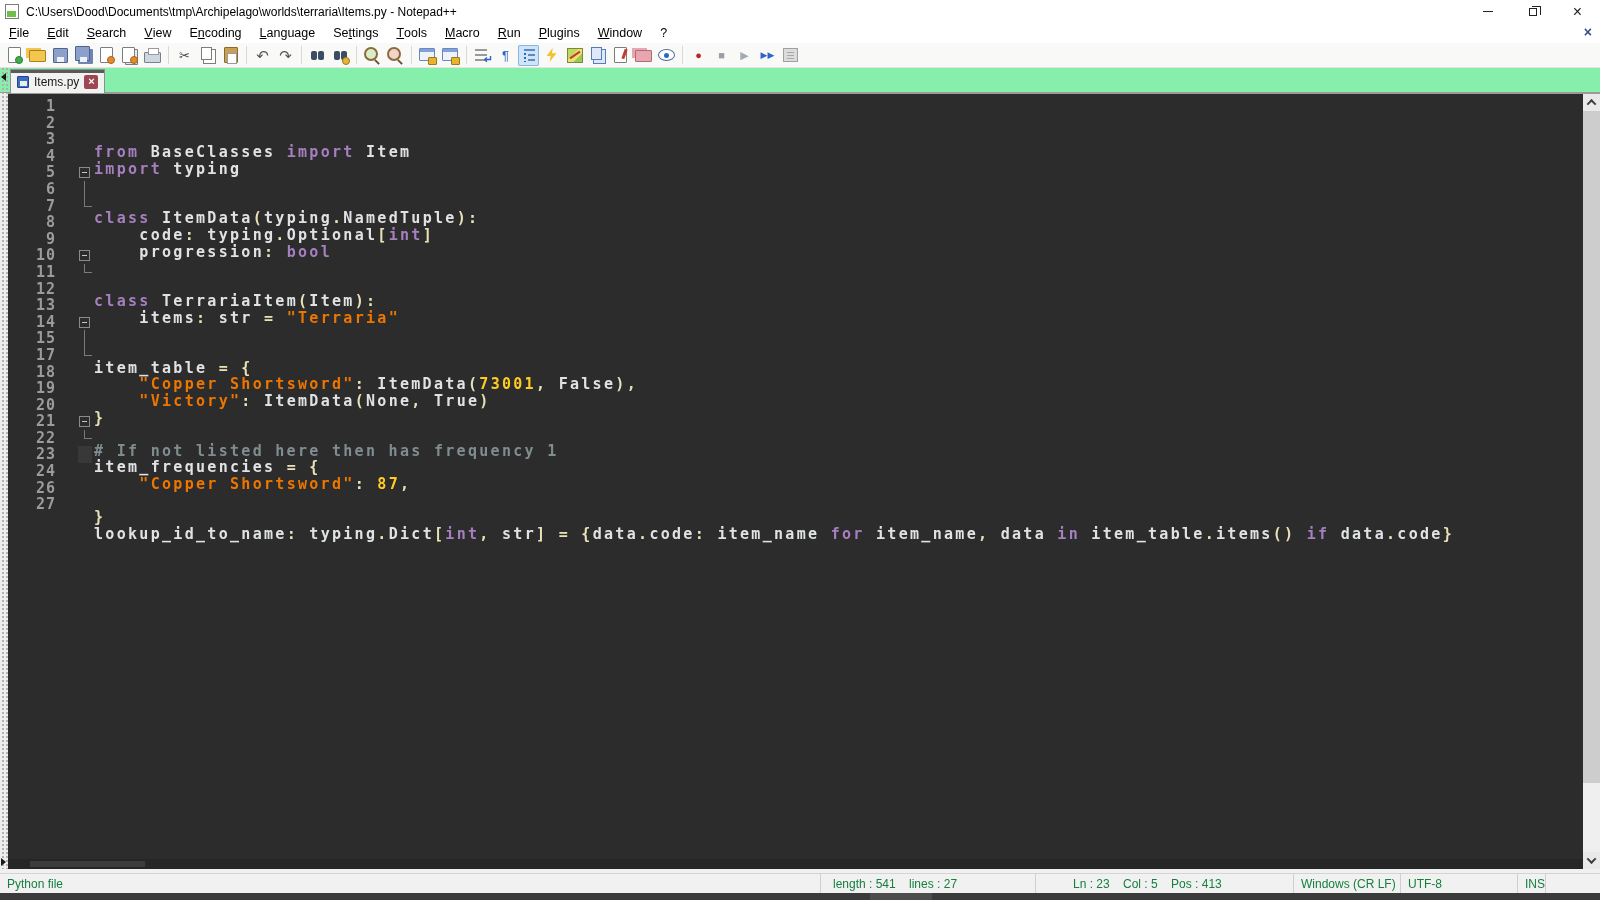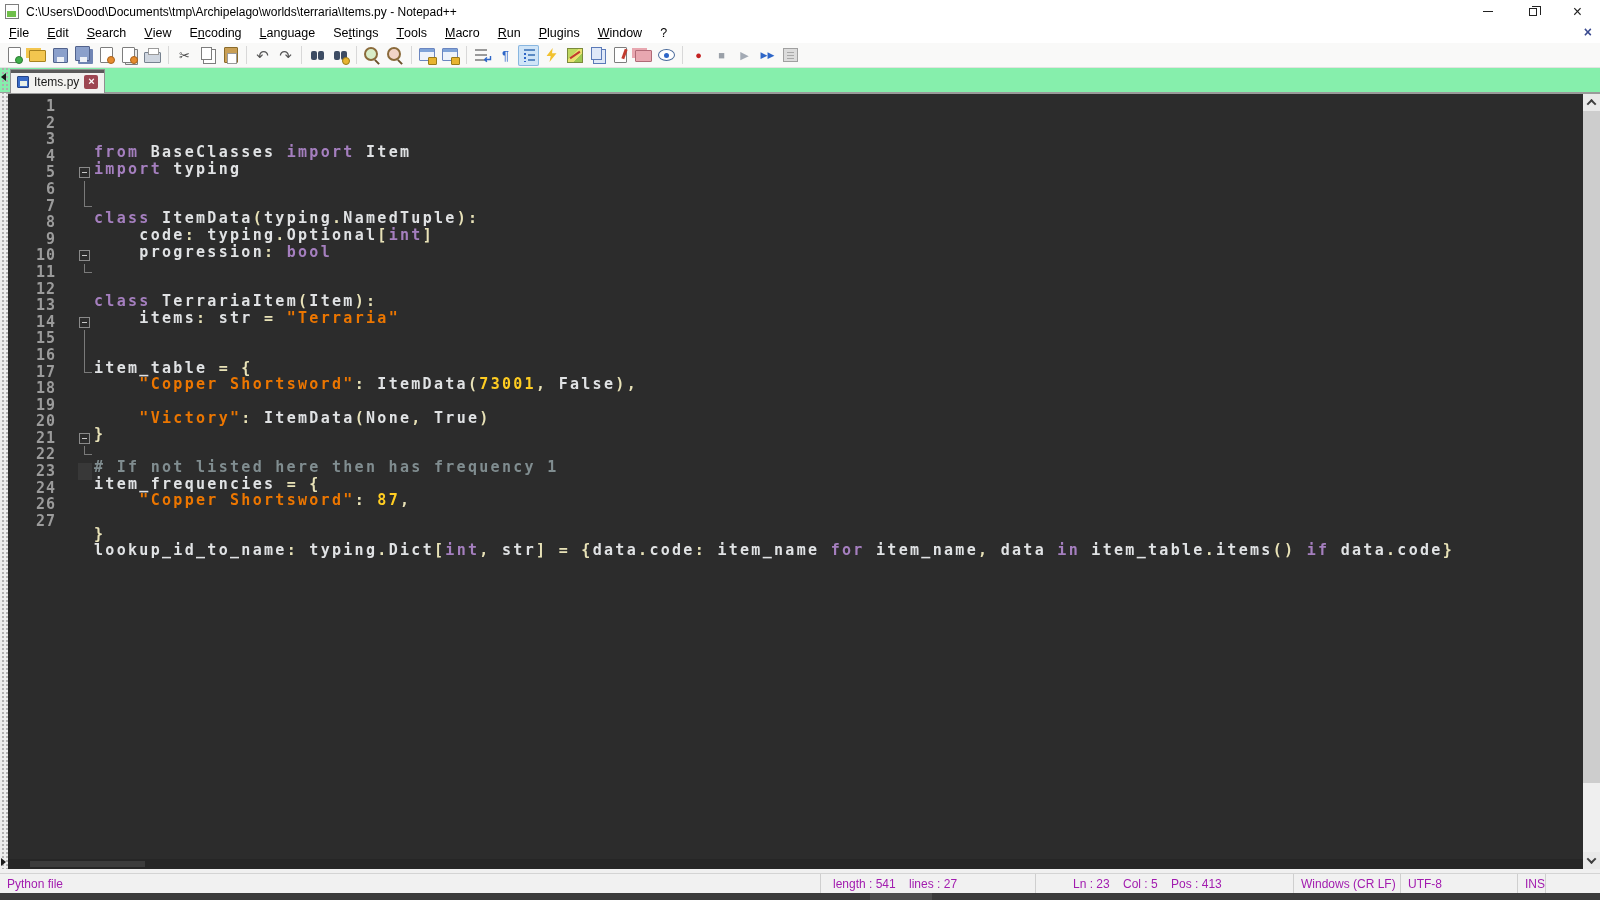--- a/index.html
+++ b/index.html
@@ -119,21 +119,21 @@
   .v-scroll { flex:0 0 17px; background:#efefef; position:relative; border-top:1px solid #9a9a9a; }
   .v-btn { position:absolute; left:0; right:0; height:17px; background:#e9e9e9; display:flex; align-items:center; justify-content:center; }
   .v-btn.up { top:0; } .v-btn.down { bottom:0; }
   .chev { width:7px; height:7px; border-left:2px solid #3f3f3f; border-top:2px solid #3f3f3f; }
   .up .chev { transform:rotate(45deg) translate(1px,1px); }
   .down .chev { transform:rotate(225deg) translate(1px,1px); }
   .v-thumb { position:absolute; top:17px; left:0; right:0; height:672px; background:#cdcdcd; }
 
   
   .status-gap { flex:0 0 4px; background:#f0f0f0; }
-  .status-bar { flex:0 0 20px; background:#f1f1f1; border-top:1px solid #d4d4d4; display:flex; align-items:stretch; font-size:12px; color:#a21caf; }
+  .status-bar { flex:0 0 20px; background:#f1f1f1; border-top:1px solid #d4d4d4; display:flex; align-items:stretch; font-size:12px; color:#15803d; }
   .sb-sec { display:flex; align-items:center; padding-left:7px; white-space:pre; border-left:1px solid #cfcfcf; }
   .sb-doc { flex:1 1 auto; border-left:none; }
   .w215 { flex:0 0 215px;padding-left:12px; } .w258 { flex:0 0 258px;padding-left:37px; } .w107 { flex:0 0 107px;text-align:center; }
   .w117 { flex:0 0 117px; } .w28 { flex:0 0 28px; } .w55 { flex:0 0 55px; }
 
   
   .taskbar-strip { flex:0 0 7px; background:#3b3b3b; position:relative; }
   .taskbar-block { position:absolute; left:870px; top:0; bottom:0; width:62px; background:#4d4d4d; }
 </style>
 </head>
@@ -239,21 +239,20 @@
           <div class="line"><span class="ln">6</span><span class="fold f-m"></span><span class="code"><span class="sg-df">    code</span><span class="sg-op">:</span><span class="sg-df"> typing</span><span class="sg-op">.</span><span class="sg-df">Optional</span><span class="sg-op">[</span><span class="sg-kw">int</span><span class="sg-op">]</span></span></div>
           <div class="line"><span class="ln">7</span><span class="fold f-e"></span><span class="code"><span class="sg-df">    progression</span><span class="sg-op">:</span><span class="sg-df"> </span><span class="sg-kw">bool</span></span></div>
           <div class="line"><span class="ln">8</span><span class="fold"></span><span class="code"></span></div>
           <div class="line"><span class="ln">9</span><span class="fold"></span><span class="code"></span></div>
           <div class="line"><span class="ln">10</span><span class="fold f-s"></span><span class="code"><span class="sg-kw">class</span><span class="sg-df"> TerrariaItem</span><span class="sg-op">(</span><span class="sg-df">Item</span><span class="sg-op">):</span></span></div>
           <div class="line"><span class="ln">11</span><span class="fold f-e"></span><span class="code"><span class="sg-df">    items</span><span class="sg-op">:</span><span class="sg-df"> str </span><span class="sg-op">=</span><span class="sg-df"> </span><span class="sg-st">"Terraria"</span></span></div>
           <div class="line"><span class="ln">12</span><span class="fold"></span><span class="code"></span></div>
           <div class="line"><span class="ln">13</span><span class="fold"></span><span class="code"></span></div>
           <div class="line"><span class="ln">14</span><span class="fold f-s"></span><span class="code"><span class="sg-df">item_table </span><span class="sg-op">=</span><span class="sg-df"> </span><span class="sg-op">{</span></span></div>
           <div class="line"><span class="ln">15</span><span class="fold f-m"></span><span class="code"><span class="sg-df">    </span><span class="sg-st">"Copper Shortsword"</span><span class="sg-op">:</span><span class="sg-df"> ItemData</span><span class="sg-op">(</span><span class="sg-nm">73001</span><span class="sg-op">,</span><span class="sg-df"> False</span><span class="sg-op">),</span></span></div>
-          <div class="line"><span class="ln">16</span><span class="fold f-m"></span><span class="code"></span></div>
           <div class="line"><span class="ln">17</span><span class="fold f-e"></span><span class="code"><span class="sg-df">    </span><span class="sg-st">"Victory"</span><span class="sg-op">:</span><span class="sg-df"> ItemData</span><span class="sg-op">(</span><span class="sg-df">None</span><span class="sg-op">,</span><span class="sg-df"> True</span><span class="sg-op">)</span></span></div>
           <div class="line"><span class="ln">18</span><span class="fold"></span><span class="code"><span class="sg-op">}</span></span></div>
           <div class="line"><span class="ln">19</span><span class="fold"></span><span class="code"></span></div>
           <div class="line"><span class="ln">20</span><span class="fold"></span><span class="code"><span class="sg-cm"># If not listed here then has frequency 1</span></span></div>
           <div class="line"><span class="ln">21</span><span class="fold f-s"></span><span class="code"><span class="sg-df">item_frequencies </span><span class="sg-op">=</span><span class="sg-df"> </span><span class="sg-op">{</span></span></div>
           <div class="line"><span class="ln">22</span><span class="fold f-e"></span><span class="code"><span class="sg-df">    </span><span class="sg-st">"Copper Shortsword"</span><span class="sg-op">:</span><span class="sg-df"> </span><span class="sg-nm">87</span><span class="sg-op">,</span></span></div>
           <div class="line current"><span class="ln">23</span><span class="fold"></span><span class="code"></span></div>
           <div class="line"><span class="ln">24</span><span class="fold"></span><span class="code"><span class="sg-op">}</span></span></div>
           <div class="line"><span class="ln">26</span><span class="fold"></span><span class="code"><span class="sg-df">lookup_id_to_name</span><span class="sg-op">:</span><span class="sg-df"> typing</span><span class="sg-op">.</span><span class="sg-df">Dict</span><span class="sg-op">[</span><span class="sg-kw">int</span><span class="sg-op">,</span><span class="sg-df"> str</span><span class="sg-op">]</span><span class="sg-df"> </span><span class="sg-op">=</span><span class="sg-df"> </span><span class="sg-op">{</span><span class="sg-df">data</span><span class="sg-op">.</span><span class="sg-df">code</span><span class="sg-op">:</span><span class="sg-df"> item_name </span><span class="sg-kw">for</span><span class="sg-df"> item_name</span><span class="sg-op">,</span><span class="sg-df"> data </span><span class="sg-kw">in</span><span class="sg-df"> item_table</span><span class="sg-op">.</span><span class="sg-df">items</span><span class="sg-op">()</span><span class="sg-df"> </span><span class="sg-kw">if</span><span class="sg-df"> data</span><span class="sg-op">.</span><span class="sg-df">code</span><span class="sg-op">}</span></span></div>
           <div class="line"><span class="ln">27</span><span class="fold"></span><span class="code"></span></div>

